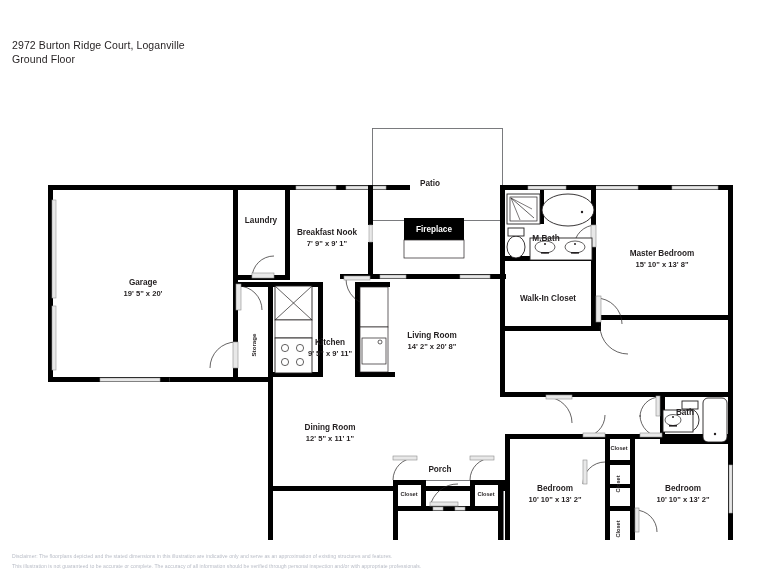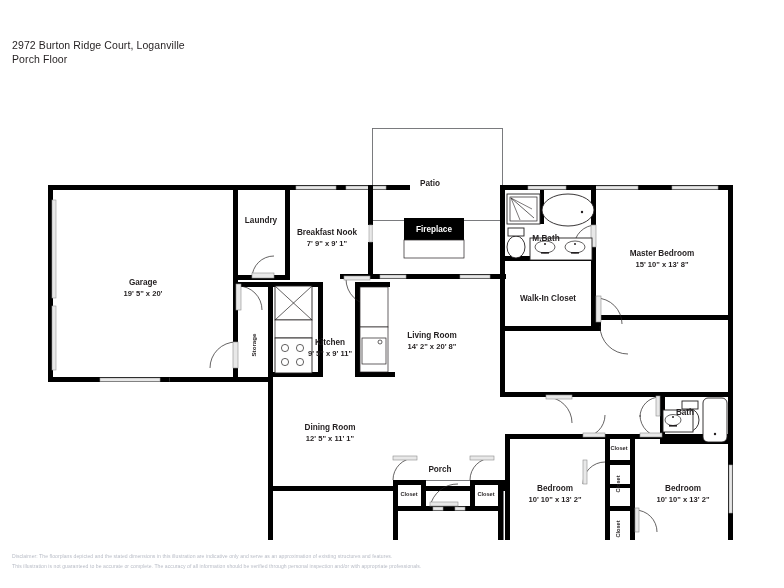--- a/index.html
+++ b/index.html
@@ -146,21 +146,21 @@
 </style>
 </head>
 <body>
 
 <div id="page">
 
   <div id="header">
 
     <div id="title-block">
       <span class="addr">2972 Burton Ridge Court, Loganville</span>
-      <span class="floor">Porch Floor</span>
+      <span class="floor">Ground Floor</span>
     </div>
 
   </div>
 
   <div id="plan-wrap">
     <svg id="plan" width="784" height="470" viewBox="0 0 784 470" xmlns="http://www.w3.org/2000/svg">
 
       <g>
         <rect class="thinwall" x="372.5" y="58.5" width="130" height="92"></rect>
         <text class="rmlabel" x="430" y="114">Patio</text>

